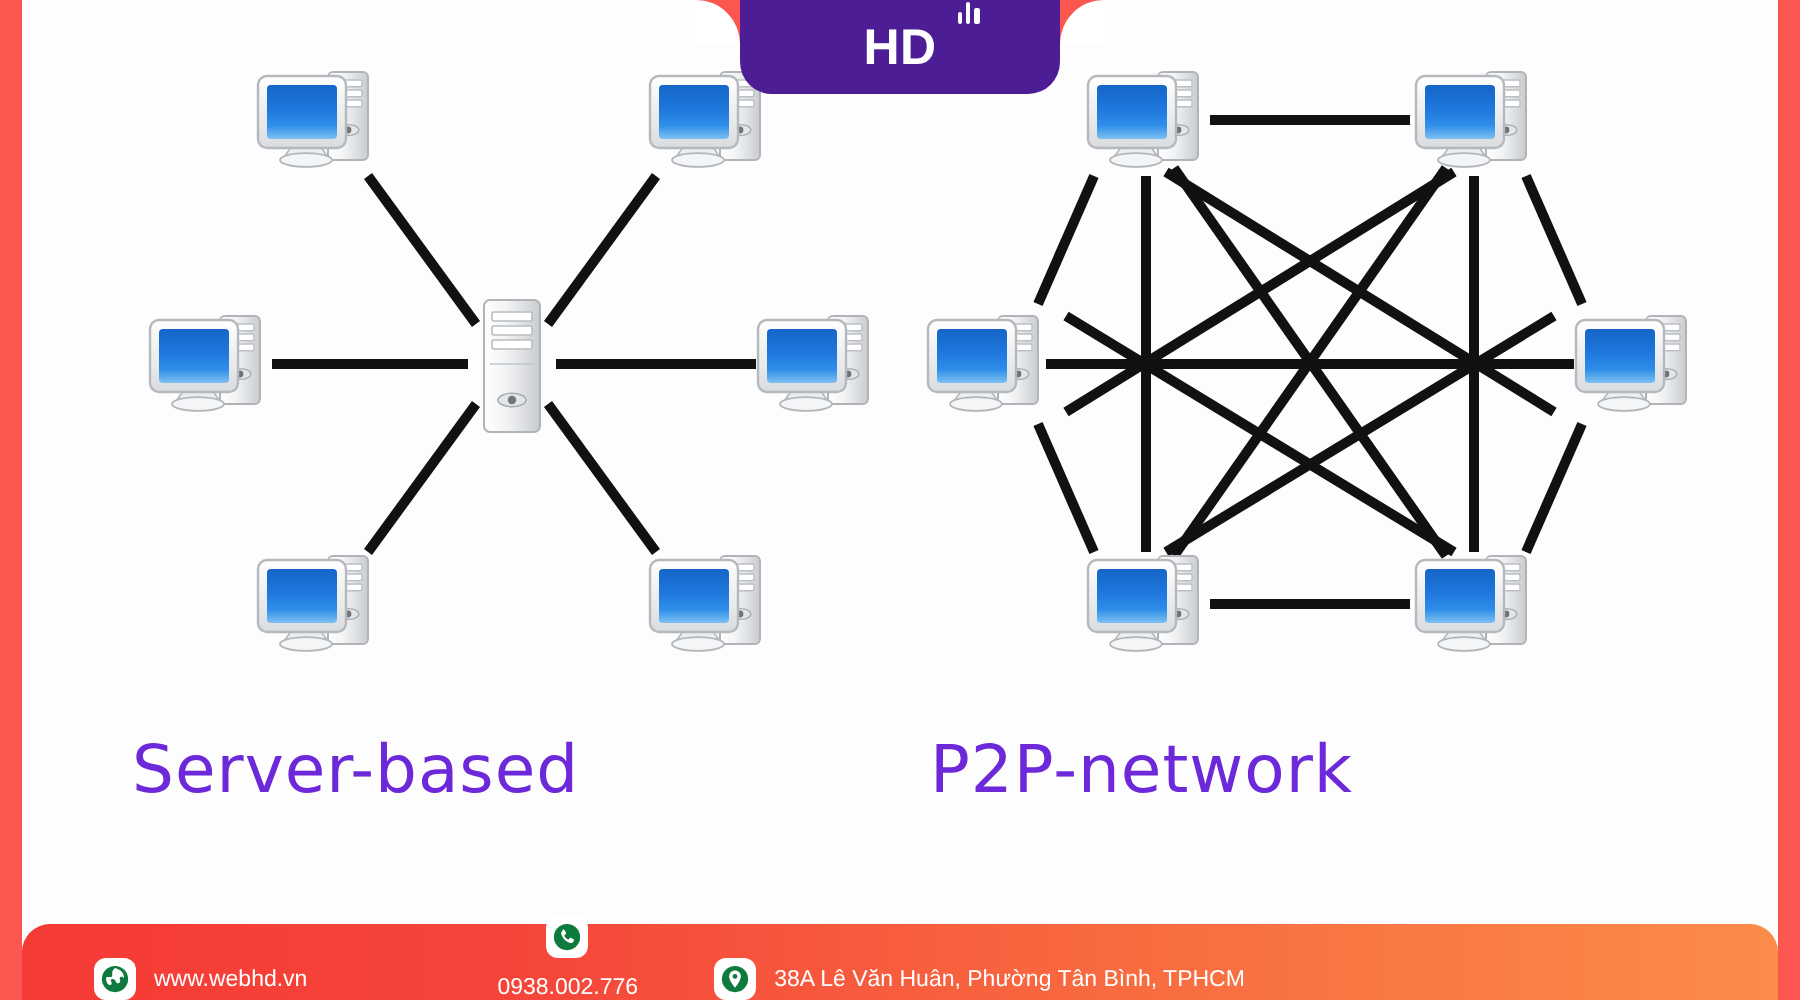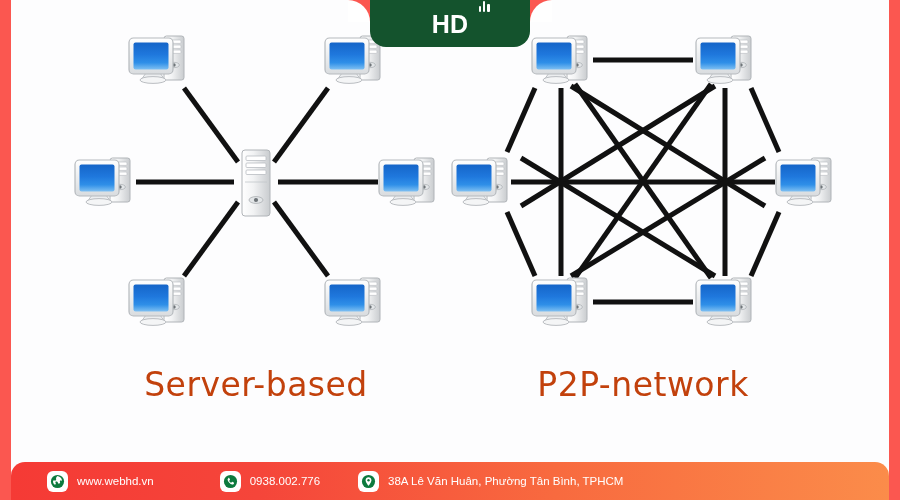--- a/index.html
+++ b/index.html
@@ -41,21 +41,21 @@
     background: #fdfdfe;
   }
 
   
   .header-banner {
     position: absolute;
     left: 370px;
     top: 0;
     width: 160px;
     height: 47px;
-    background: #14532d;
+    background: #4c1d95;
     border-bottom-left-radius: 16px;
     border-bottom-right-radius: 16px;
     z-index: 5;
     display: flex;
     align-items: center;
     justify-content: center;
   }
   
   .notch {
     position: absolute;
@@ -111,32 +111,31 @@
     width: 878px;
     height: 435px;
   }
   .panel {
     position: absolute;
     top: 0;
     width: 380px;
     height: 420px;
   }
   .panel.server-panel { left: 55px; }
-  .panel.p2p-panel    { left: 442px; }
+  .panel.p2p-panel    { left: 454px; }
 
   .svg-net { position: absolute; left: 0; top: 0; }
 
   .panel-label {
     position: absolute;
     left: 0;
     top: 355px;
     width: 100%;
-    text-align: center;
     font-size: 33px;
-    color: #c2410c;
+    color: #6d28d9;
     font-family: "DejaVu Sans", sans-serif;
     letter-spacing: 0.5px;
   }
 
   
   .node {
     position: absolute;
     width: 64px;
     height: 54px;
     transform: translate(-50%, -50%);
@@ -147,33 +146,33 @@
   .footer {
     position: absolute;
     left: 11px;
     top: 462px;
     width: 878px;
     height: 38px;
     background: linear-gradient(90deg, #f53a35 0%, #f5453a 28%, #f86a3f 62%, #fb8c4a 100%);
     border-top-left-radius: 14px;
     border-top-right-radius: 14px;
     display: flex;
-    align-items: center;
+    align-items: flex-end;
     z-index: 7;
   }
   .footer-item {
     display: flex;
     align-items: center;
     gap: 9px;
     color: #ffffff;
     font-size: 11.5px;
     white-space: nowrap;
   }
   .footer-item.web  { margin-left: 36px; }
-  .footer-item.tel  { margin-left: 66px; }
+  .footer-item.tel  { margin-left: 95px; flex-direction: column; }
   .footer-item.addr { margin-left: 38px; }
 
   .fi-icon {
     width: 21px;
     height: 21px;
     background: #ffffff;
     border-radius: 6px;
     display: flex;
     align-items: center;
     justify-content: center;

